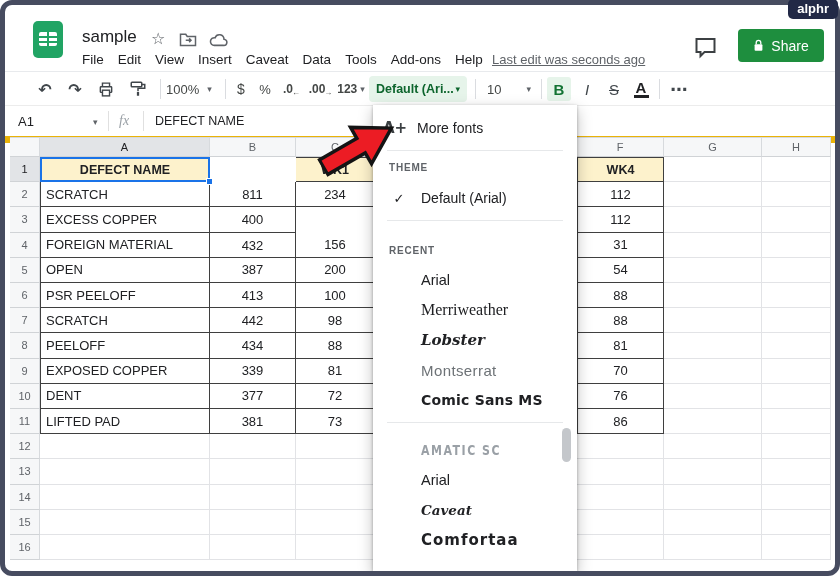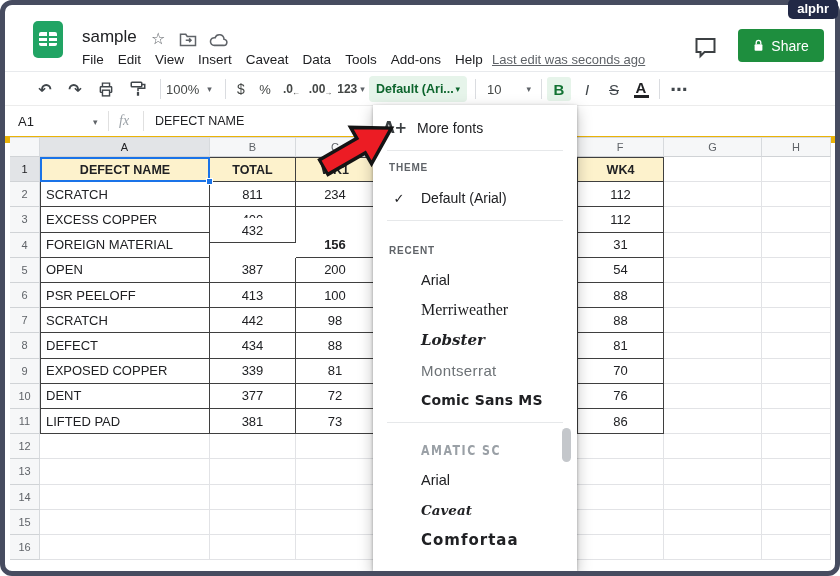--- a/index.html
+++ b/index.html
@@ -223,39 +223,38 @@
         <div class="rowhdr" style="position: absolute; left: 5px; top: 328.4px; width: 30px; height: 25.2px;">8</div>
         <div class="rowhdr" style="position: absolute; left: 5px; top: 353.6px; width: 30px; height: 25.2px;">9</div>
         <div class="rowhdr" style="position: absolute; left: 5px; top: 378.8px; width: 30px; height: 25.2px;">10</div>
         <div class="rowhdr" style="position: absolute; left: 5px; top: 404px; width: 30px; height: 25.2px;">11</div>
         <div class="rowhdr" style="position: absolute; left: 5px; top: 429.2px; width: 30px; height: 25.2px;">12</div>
         <div class="rowhdr" style="position: absolute; left: 5px; top: 454.4px; width: 30px; height: 25.2px;">13</div>
         <div class="rowhdr" style="position: absolute; left: 5px; top: 479.6px; width: 30px; height: 25.2px;">14</div>
         <div class="rowhdr" style="position: absolute; left: 5px; top: 504.8px; width: 30px; height: 25.2px;">15</div>
         <div class="rowhdr" style="position: absolute; left: 5px; top: 530px; width: 30px; height: 25.2px;">16</div>
         <div class="cell th dark dt dl" style="position: absolute; left: 35px; top: 152px; width: 170px; height: 25.2px;">DEFECT NAME</div>
-        <div class="cell th dark dt" style="position: absolute; left: 205px; top: 152px; width: 86px; height: 25.2px;">TOTAL</div>
         <div class="cell th dark dt" style="position: absolute; left: 291px; top: 152px; width: 79px; height: 25.2px;">WK1</div>
         <div class="cell th dark dt dl" style="position: absolute; left: 572px; top: 152px; width: 87px; height: 25.2px;">WK4</div>
         <div class="cell" style="position: absolute; left: 659px; top: 152px; width: 98px; height: 25.2px;"></div>
         <div class="cell" style="position: absolute; left: 757px; top: 152px; width: 69px; height: 25.2px;"></div>
         <div class="cell td dark left dl" style="position: absolute; left: 35px; top: 177.2px; width: 170px; height: 25.2px;">SCRATCH</div>
         <div class="cell td dark" style="position: absolute; left: 205px; top: 177.2px; width: 86px; height: 25.2px;">811</div>
         <div class="cell td dark" style="position: absolute; left: 291px; top: 177.2px; width: 79px; height: 25.2px;">234</div>
         <div class="cell td dark dl" style="position: absolute; left: 572px; top: 177.2px; width: 87px; height: 25.2px;">112</div>
         <div class="cell" style="position: absolute; left: 659px; top: 177.2px; width: 98px; height: 25.2px;"></div>
         <div class="cell" style="position: absolute; left: 757px; top: 177.2px; width: 69px; height: 25.2px;"></div>
         <div class="cell td dark left dl" style="position: absolute; left: 35px; top: 202.4px; width: 170px; height: 25.2px;">EXCESS COPPER</div>
         <div class="cell td dark" style="position: absolute; left: 205px; top: 202.4px; width: 86px; height: 25.2px;">400</div>
         <div class="cell td dark dl" style="position: absolute; left: 572px; top: 202.4px; width: 87px; height: 25.2px;">112</div>
         <div class="cell" style="position: absolute; left: 659px; top: 202.4px; width: 98px; height: 25.2px;"></div>
         <div class="cell" style="position: absolute; left: 757px; top: 202.4px; width: 69px; height: 25.2px;"></div>
         <div class="cell td dark left dl" style="position: absolute; left: 35px; top: 227.6px; width: 170px; height: 25.2px;">FOREIGN MATERIAL</div>
-        <div class="cell td dark" style="position: absolute; left: 205px; top: 213px; width: 86px; height: 25.2px;">432</div>
-        <div class="cell td dark" style="position: absolute; left: 291px; top: 227.6px; width: 79px; height: 25.2px; font-weight: bold;">156</div>
+        <div class="cell td dark" style="position: absolute; left: 205px; top: 228px; width: 86px; height: 25.2px;">432</div>
+        <div class="cell td dark" style="position: absolute; left: 291px; top: 227.6px; width: 79px; height: 25.2px;">156</div>
         <div class="cell td dark dl" style="position: absolute; left: 572px; top: 227.6px; width: 87px; height: 25.2px;">31</div>
         <div class="cell" style="position: absolute; left: 659px; top: 227.6px; width: 98px; height: 25.2px;"></div>
         <div class="cell" style="position: absolute; left: 757px; top: 227.6px; width: 69px; height: 25.2px;"></div>
         <div class="cell td dark left dl" style="position: absolute; left: 35px; top: 252.8px; width: 170px; height: 25.2px;">OPEN</div>
         <div class="cell td dark" style="position: absolute; left: 205px; top: 252.8px; width: 86px; height: 25.2px;">387</div>
         <div class="cell td dark" style="position: absolute; left: 291px; top: 252.8px; width: 79px; height: 25.2px;">200</div>
         <div class="cell td dark dl" style="position: absolute; left: 572px; top: 252.8px; width: 87px; height: 25.2px;">54</div>
         <div class="cell" style="position: absolute; left: 659px; top: 252.8px; width: 98px; height: 25.2px;"></div>
         <div class="cell" style="position: absolute; left: 757px; top: 252.8px; width: 69px; height: 25.2px;"></div>
         <div class="cell td dark left dl" style="position: absolute; left: 35px; top: 278px; width: 170px; height: 25.2px;">PSR PEELOFF</div>
@@ -263,21 +262,21 @@
         <div class="cell td dark" style="position: absolute; left: 291px; top: 278px; width: 79px; height: 25.2px;">100</div>
         <div class="cell td dark dl" style="position: absolute; left: 572px; top: 278px; width: 87px; height: 25.2px;">88</div>
         <div class="cell" style="position: absolute; left: 659px; top: 278px; width: 98px; height: 25.2px;"></div>
         <div class="cell" style="position: absolute; left: 757px; top: 278px; width: 69px; height: 25.2px;"></div>
         <div class="cell td dark left dl" style="position: absolute; left: 35px; top: 303.2px; width: 170px; height: 25.2px;">SCRATCH</div>
         <div class="cell td dark" style="position: absolute; left: 205px; top: 303.2px; width: 86px; height: 25.2px;">442</div>
         <div class="cell td dark" style="position: absolute; left: 291px; top: 303.2px; width: 79px; height: 25.2px;">98</div>
         <div class="cell td dark dl" style="position: absolute; left: 572px; top: 303.2px; width: 87px; height: 25.2px;">88</div>
         <div class="cell" style="position: absolute; left: 659px; top: 303.2px; width: 98px; height: 25.2px;"></div>
         <div class="cell" style="position: absolute; left: 757px; top: 303.2px; width: 69px; height: 25.2px;"></div>
-        <div class="cell td dark left dl" style="position: absolute; left: 35px; top: 328.4px; width: 170px; height: 25.2px;">DEFECT</div>
+        <div class="cell td dark left dl" style="position: absolute; left: 35px; top: 328.4px; width: 170px; height: 25.2px;">PEELOFF</div>
         <div class="cell td dark" style="position: absolute; left: 205px; top: 328.4px; width: 86px; height: 25.2px;">434</div>
         <div class="cell td dark" style="position: absolute; left: 291px; top: 328.4px; width: 79px; height: 25.2px;">88</div>
         <div class="cell td dark dl" style="position: absolute; left: 572px; top: 328.4px; width: 87px; height: 25.2px;">81</div>
         <div class="cell" style="position: absolute; left: 659px; top: 328.4px; width: 98px; height: 25.2px;"></div>
         <div class="cell" style="position: absolute; left: 757px; top: 328.4px; width: 69px; height: 25.2px;"></div>
         <div class="cell td dark left dl" style="position: absolute; left: 35px; top: 353.6px; width: 170px; height: 25.2px;">EXPOSED COPPER</div>
         <div class="cell td dark" style="position: absolute; left: 205px; top: 353.6px; width: 86px; height: 25.2px;">339</div>
         <div class="cell td dark" style="position: absolute; left: 291px; top: 353.6px; width: 79px; height: 25.2px;">81</div>
         <div class="cell td dark dl" style="position: absolute; left: 572px; top: 353.6px; width: 87px; height: 25.2px;">70</div>
         <div class="cell" style="position: absolute; left: 659px; top: 353.6px; width: 98px; height: 25.2px;"></div>

